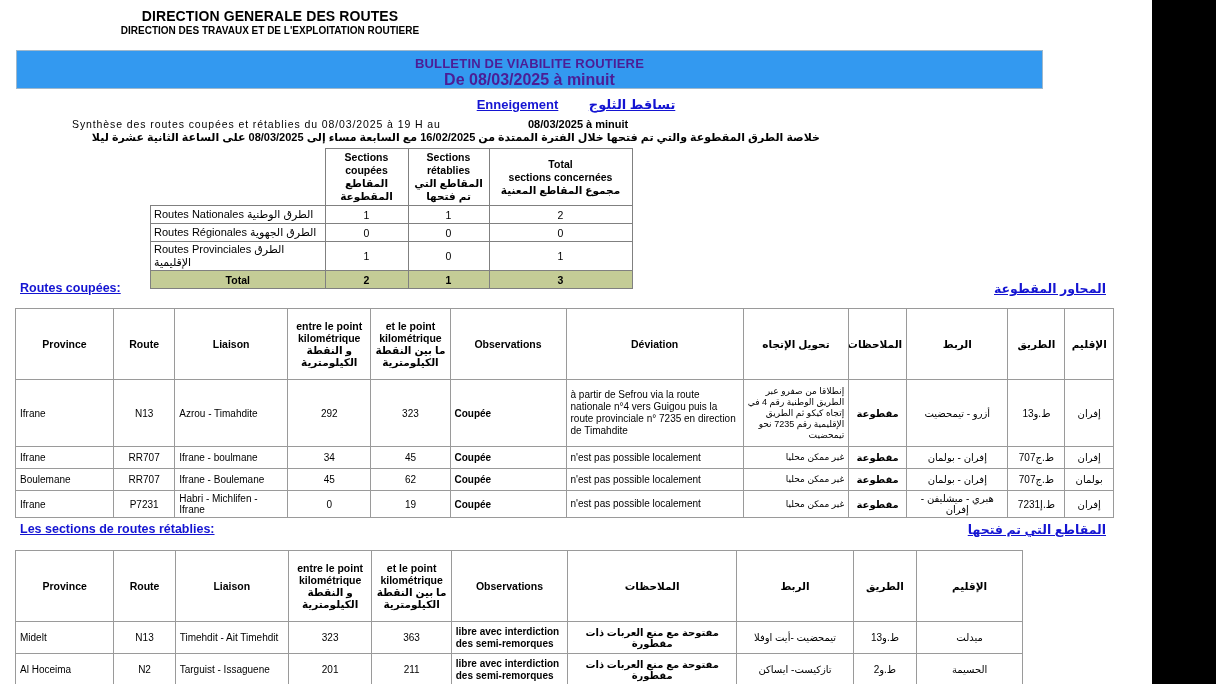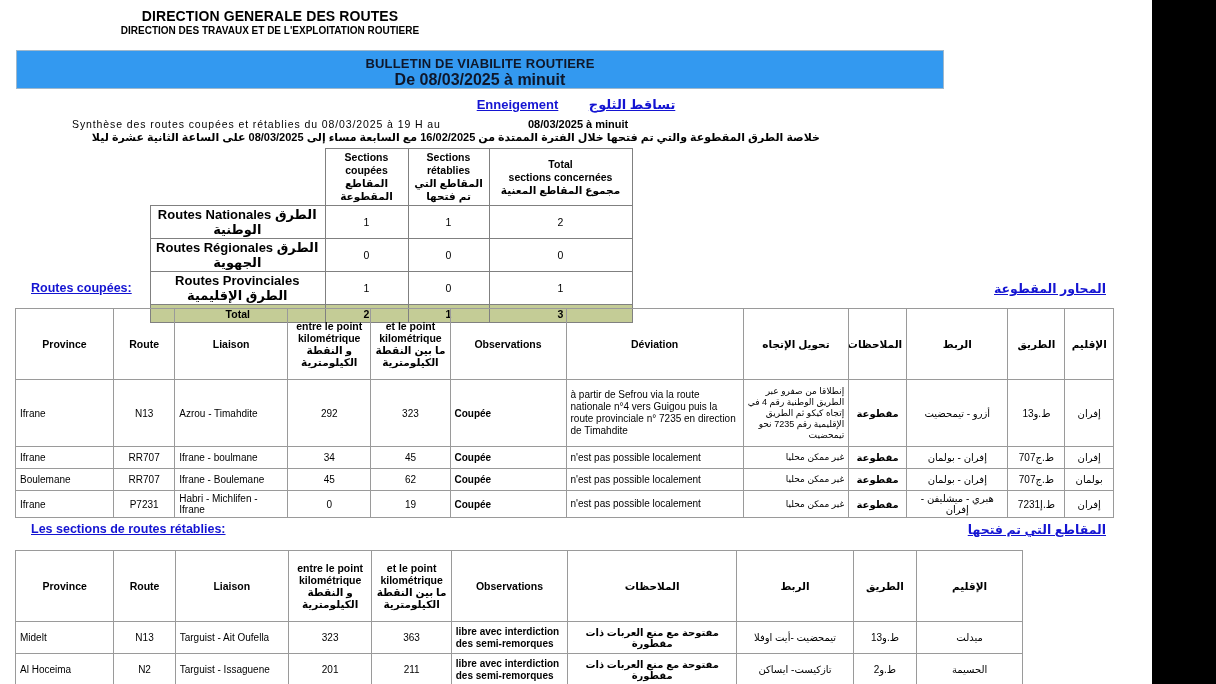--- a/index.html
+++ b/index.html
@@ -67,26 +67,26 @@
     line-height: 14px;
   }
   .mast-ar1 { font-size: 13px; font-weight: bold; line-height: 17px; }
   .mast-ar2 { font-size: 13px; font-weight: bold; line-height: 17px; }
 
   
   .banner {
     position: absolute;
     left: 16px;
     top: 50px;
-    width: 928px;
+    width: 1027px;
     height: 39px;
     background: #3399F0;
     border: 1px solid #9fb8cc;
     box-sizing: border-box;
-    color: #0f172a;
+    color: #4c1d95;
     text-align: center;
     padding-top: 4px;
   }
   .banner-title {
     font-size: 13px;
     font-weight: bold;
     line-height: 17px;
     letter-spacing: .2px;
   }
   .banner-sub {
@@ -165,42 +165,42 @@
   .summary th {
     height: 54px;
     text-align: center;
     font-weight: bold;
     line-height: 13px;
     font-size: 10.5px;
   }
   .summary th .ar { direction: rtl; font-weight: bold; }
   .summary td { height: 15px; }
   .summary .rowlabel {
-    text-align: center;
-    font-weight: bold;
-    font-size: 13px;
+    text-align: left;
+    font-weight: normal;
+    font-size: 11px;
     padding-right: 4px;
   }
   .summary .rowlabel .ar { direction: rtl; }
   .summary .num { text-align: center; font-weight: normal; }
   .summary .totalrow td {
     background: #C4CC96;
     font-weight: bold;
     text-align: center;
   }
 
   
   .sect-link-fr, .sect-link-ar {
     position: absolute;
     color: #1414D2;
     font-weight: bold;
     font-size: 12.5px;
     text-decoration: underline;
   }
-  .sect-link-fr { left: 20px; margin-left: 11px; }
+  .sect-link-fr { left: 20px; }
   .sect-link-ar { right: 46px; direction: rtl; }
 
   
   .dtable {
     position: absolute;
     left: 15px;
     width: 1099px;
     border-collapse: collapse;
     table-layout: fixed;
   }
@@ -491,21 +491,21 @@
           </th>
         <th>
             <span class="ar">الإقليم</span>
           </th>
       </tr>
     </thead>
     <tbody>
       <tr class="tall2">
         <td class="l">Midelt</td>
         <td class="c">N13</td>
-        <td class="l">Targuist - Ait Oufella</td>
+        <td class="l">Timehdit - Ait Timehdit</td>
         <td class="c">323</td>
         <td class="c">363</td>
         <td class="l b" style="line-height:12px;">libre avec interdiction des semi-remorques</td>
         <td class="ar b">مفتوحة مع منع العربات ذات مقطورة</td>
         <td class="ar">تيمحضيت -أيت اوفلا</td>
         <td class="ar">ط.و13</td>
         <td class="ar">ميدلت</td>
       </tr>
       <tr class="tall2">
         <td class="l">Al Hoceima</td>

